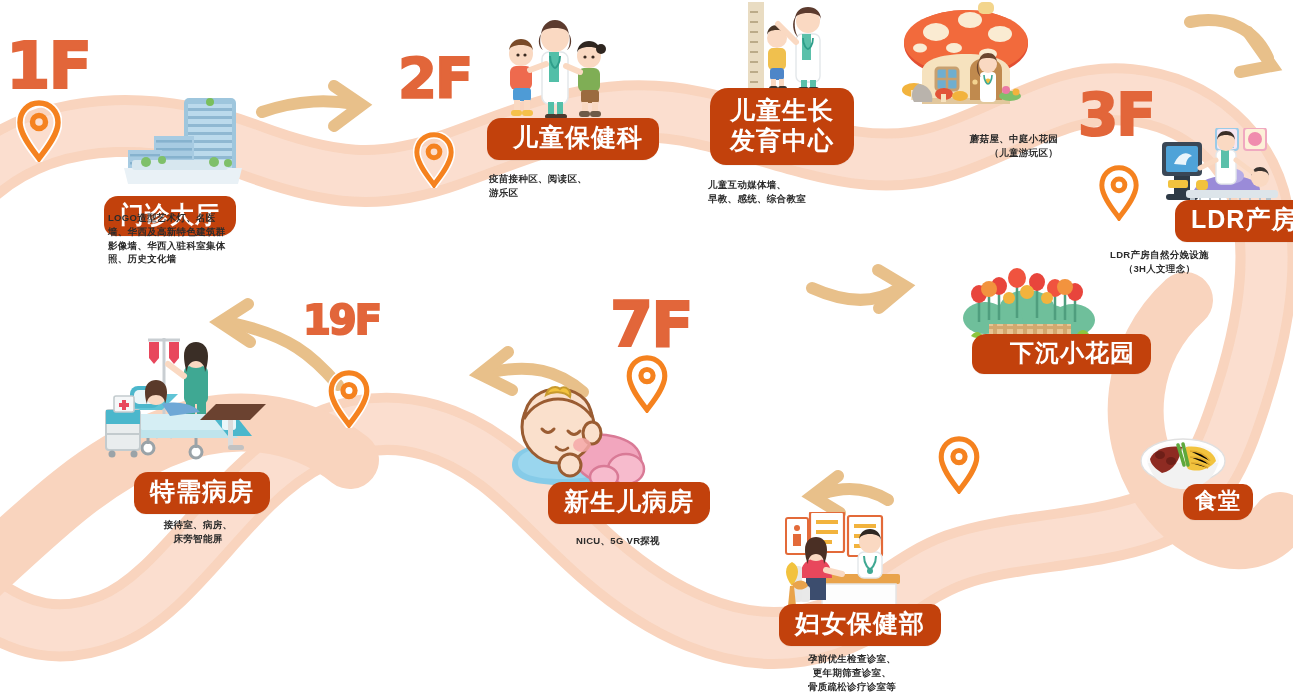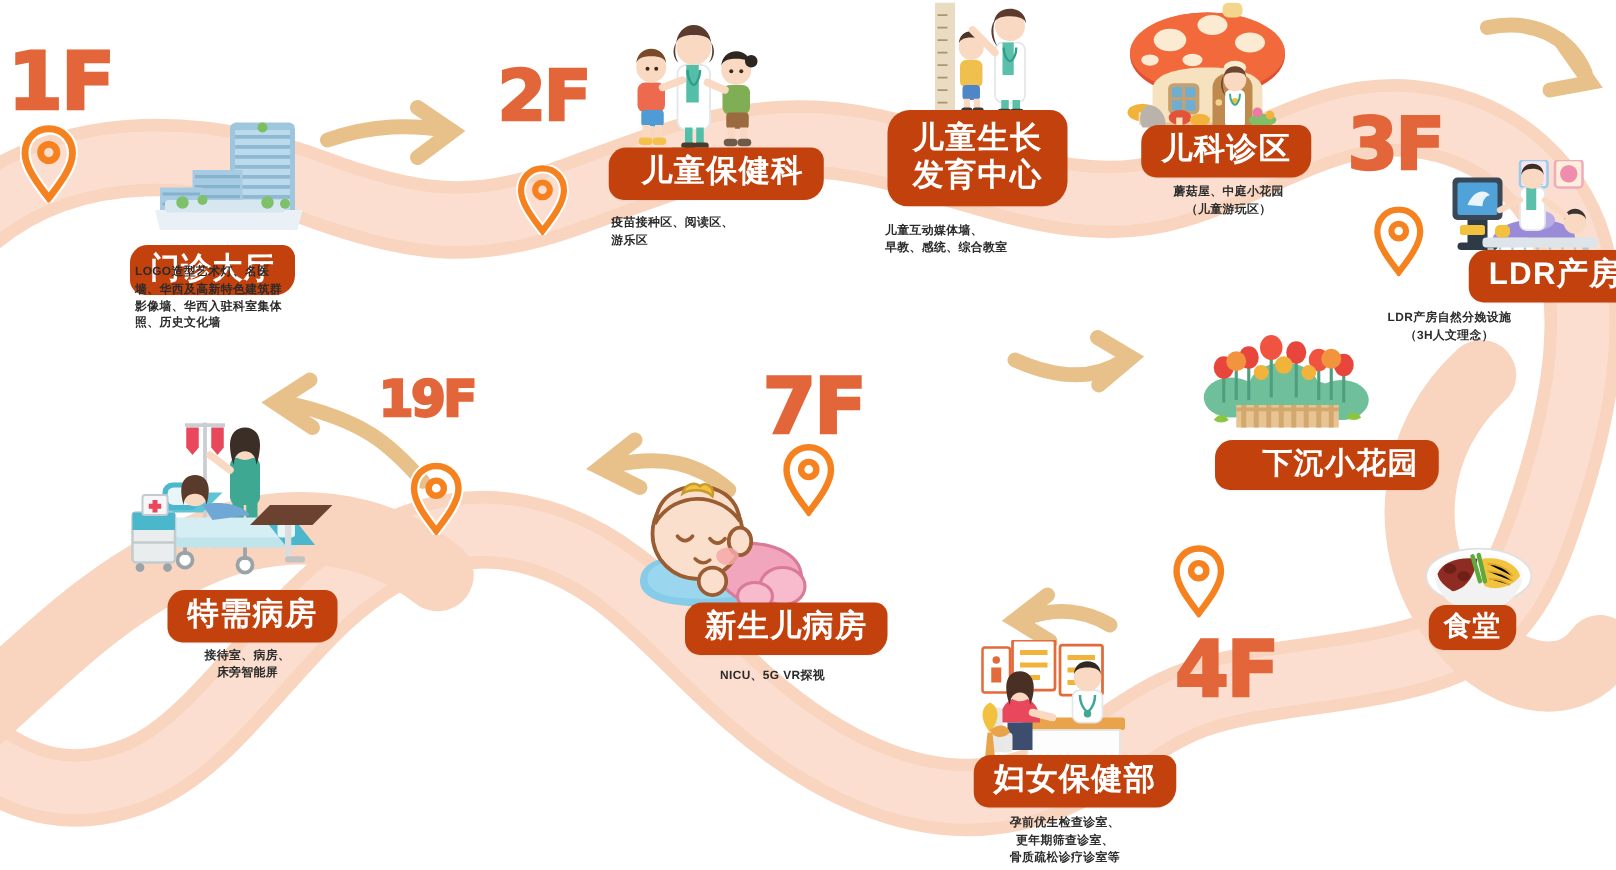--- a/index.html
+++ b/index.html
@@ -33,21 +33,21 @@
     color:#fff;
     font-weight:bold;
     padding:5px 16px 7px 16px;
     border-radius:14px 10px 16px 12px;
     white-space:nowrap;
     text-align:left;
     line-height:1.18;
     letter-spacing:1px;
     box-shadow:0 1px 0 rgba(0,0,0,.04);
   }
-  .badge.small{font-size:20px;padding:4px 12px 6px 12px;}
+  .badge.small{font-size:20px;padding:4px 12px 6px 12px;margin-left:40px;}
 
   
   .caption{
     position:absolute;
     color:#2b2b2b;
     font-size:9.5px;
     font-weight:bold;
     line-height:1.45;
     letter-spacing:.3px;
     white-space:pre-line;
@@ -350,23 +350,22 @@
       <ellipse cx="44" cy="92" rx="9" ry="6" fill="#E25338"></ellipse>
       <rect x="41" y="92" width="5" height="8" fill="#F6E2BE"></rect>
       <ellipse cx="60" cy="94" rx="8" ry="5" fill="#F2B33D"></ellipse>
       <path d="M18 82 C12 86 10 94 14 100 L32 100 C34 92 28 82 18 82z" fill="#B9B3AC"></path>
       <ellipse cx="110" cy="94" rx="11" ry="5" fill="#7FBF6A"></ellipse>
       <circle cx="106" cy="88" r="4" fill="#EB7BA5"></circle>
       <circle cx="116" cy="90" r="3.5" fill="#F2B33D"></circle>
     </svg>
   </div>
 
-  <div class="badge" style="left:913px;top:100px;font-size:25px;">儿科诊区</div>
-
-  <div class="caption center" style="left:908px;top:147px;width:150px;">蘑菇屋、中庭小花园
+
+  <div class="caption center" style="left:908px;top:132px;width:150px;text-align:right;">蘑菇屋、中庭小花园
 （儿童游玩区）</div>
 
   <div class="floor-num" style="left:1078px;top:86px;font-size:58px;text-align:center;">3F</div>
 
   <div class="pin" style="left:1098px;top:165px;width:42px;height:56px;">
     <svg viewBox="0 0 46 62">
         <path d="M23 3C12 3 4 11.5 4 22.5c0 13 14 29 19 36 5-7 19-23 19-36C42 11.5 34 3 23 3z" fill="none" stroke="#fff" stroke-width="9"></path>
         <path d="M23 3C12 3 4 11.5 4 22.5c0 13 14 29 19 36 5-7 19-23 19-36C42 11.5 34 3 23 3z" fill="none" stroke="#F5821F" stroke-width="5.5"></path>
         <circle cx="23" cy="22" r="6.5" fill="none" stroke="#F5821F" stroke-width="5.5"></circle>
       </svg>
@@ -462,21 +461,21 @@
           <rect x="88" y="62" width="4" height="18"></rect>
         <rect x="98" y="62" width="4" height="18"></rect>
           <rect x="108" y="62" width="4" height="18"></rect>
       </g>
       <rect x="34" y="64" width="82" height="3" fill="#D3A86F"></rect>
       <path d="M16 74 q6-8 12 0 q-6 4-12 0z" fill="#8CC63F"></path>
       <path d="M122 72 q6-8 12 0 q-6 4-12 0z" fill="#8CC63F"></path>
     </svg>
   </div>
 
-  <div class="badge" style="left:972px;top:352px;font-size:24px;padding-left:38px;">下沉小花园</div>
+  <div class="badge" style="left:972px;top:334px;font-size:24px;padding-left:38px;">下沉小花园</div>
 
   <div class="illus" style="left:1140px;top:435px;">
     <svg width="86" height="58" viewBox="0 0 86 58">
       <ellipse cx="43" cy="26" rx="42" ry="22" fill="#ffffff" stroke="#E0E0E0" stroke-width="1.4"></ellipse>
       <ellipse cx="43" cy="26" rx="36" ry="18" fill="#FAFAFA"></ellipse>
       <path d="M8 28 C12 46 28 54 43 54 C58 54 74 46 78 28 Z" fill="#F2F2F2"></path>
       <path d="M10 24 C14 14 28 10 42 12 C40 24 34 36 22 38 C16 34 11 30 10 24z" fill="#8E2B22"></path>
       <ellipse cx="20" cy="20" rx="5" ry="4" fill="#6E1F18"></ellipse>
       <ellipse cx="31" cy="26" rx="5" ry="4" fill="#6E1F18"></ellipse>
       <path d="M46 12 C60 10 74 16 76 26 C70 34 58 38 48 34 C44 28 44 18 46 12z" fill="#F2C33E"></path>
@@ -487,21 +486,20 @@
       </g>
       <g stroke="#5FA83C" stroke-width="3.5" stroke-linecap="round">
         <path d="M38 10 L44 30"></path>
           <path d="M43 9 L48 30"></path>
       </g>
     </svg>
   </div>
 
   <div class="badge small" style="left:1143px;top:484px;font-size:22px;">食堂</div>
 
-  <div class="floor-num" style="left:940px;top:505px;font-size:62px;">4F</div>
 
   <div class="pin" style="left:937px;top:436px;width:44px;height:58px;">
     <svg viewBox="0 0 46 62">
         <path d="M23 3C12 3 4 11.5 4 22.5c0 13 14 29 19 36 5-7 19-23 19-36C42 11.5 34 3 23 3z" fill="none" stroke="#fff" stroke-width="9"></path>
         <path d="M23 3C12 3 4 11.5 4 22.5c0 13 14 29 19 36 5-7 19-23 19-36C42 11.5 34 3 23 3z" fill="none" stroke="#F5821F" stroke-width="5.5"></path>
         <circle cx="23" cy="22" r="6.5" fill="none" stroke="#F5821F" stroke-width="5.5"></circle>
       </svg>
   </div>
 
   <div class="illus" style="left:782px;top:512px;">

